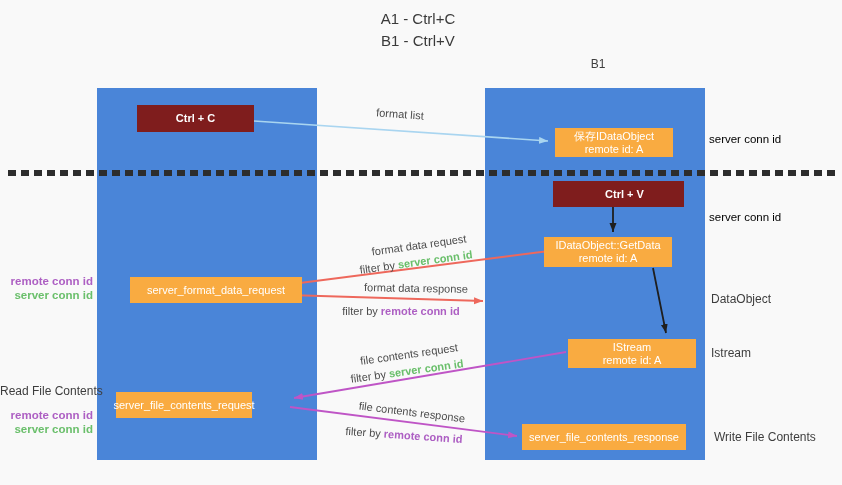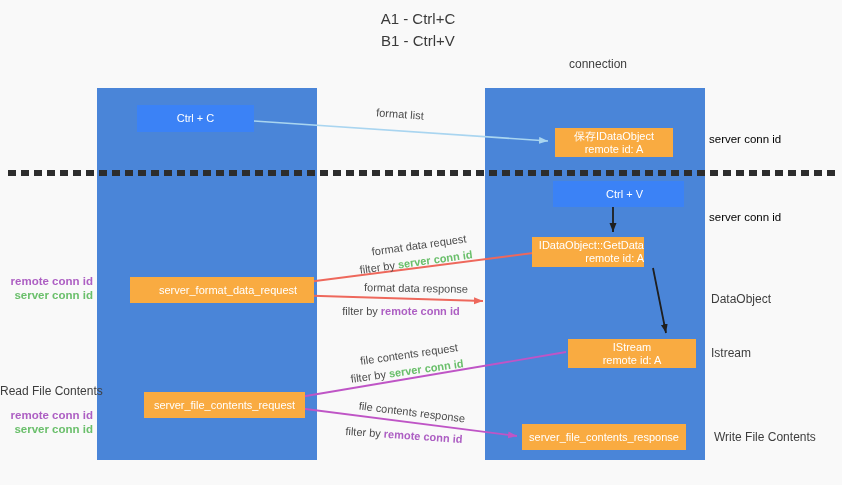--- a/index.html
+++ b/index.html
@@ -14,21 +14,21 @@
   .lane{position:absolute;top:88px;width:220px;height:372px;background:#4a85d8;}
 
   .dotted{position:absolute;left:8px;top:170px;width:828px;height:6px;
           background:repeating-linear-gradient(90deg,#2d2d2d 0 8px,transparent 8px 13px);}
 
   .arrows{position:absolute;left:0;top:0;pointer-events:none;}
 
   .node{position:absolute;display:flex;flex-direction:column;align-items:center;
         justify-content:center;color:#ffffff;font-size:11px;line-height:13px;
         text-align:center;white-space:nowrap;}
-  .node.green{background:#3b82f6;}
+  .node.green{background:#7f1d1d;font-weight:bold;}
   .node.orange{background:#f9ab41;}
 
   .alabel{position:absolute;font-size:11px;color:#4c4c4c;text-align:center;
           white-space:nowrap;transform-origin:center;}
   .alabel .green, .side .green{color:#6abf6b;font-weight:bold;}
   .alabel .purple, .side .purple{color:#ad5fc3;font-weight:bold;}
 
   .side{position:absolute;font-size:11.5px;line-height:14px;white-space:nowrap;}
   .side.dark{color:#3d3d3d;font-size:12px;}
   .side.right-col{left:709px;}
@@ -42,21 +42,21 @@
   <div class="title">
     <div>A1 - Ctrl+C</div>
     <div>B1 - Ctrl+V</div>
   </div>
 
   <div class="lane-header" style="left:126px;margin-top:46px;">
     <div>A1</div>
     <div>format</div>
   </div>
   <div class="lane-header" style="left:528px;">
-    <div>connection</div>
+    <div>B1</div>
   </div>
 
   <div class="lane" style="left:97px;"></div>
   <div class="lane" style="left:485px;"></div>
 
   <div class="dotted"></div>
 
   <svg class="arrows" width="842" height="485">
     <defs>
       <marker id="ah-blue" markerUnits="userSpaceOnUse" markerWidth="10" markerHeight="8" refX="9" refY="3.5" orient="auto">
@@ -87,36 +87,36 @@
 
   <div class="node orange" style="left:555px;top:128px;width:118px;height:29px;text-align:center;">
     <div>保存IDataObject</div>
     <div>remote id: A</div>
   </div>
 
   <div class="node green" style="left:553px;top:181px;width:119px;height:26px;padding-left:12px;">
     <div>Ctrl + V</div>
   </div>
 
-  <div class="node orange" style="left:532px;top:237px;width:112px;height:30px;align-items:flex-end;">
+  <div class="node orange" style="left:544px;top:237px;width:128px;height:30px;">
     <div>IDataObject::GetData</div>
     <div>remote id: A</div>
   </div>
 
-  <div class="node orange" style="left:130px;top:277px;width:172px;height:26px;padding-left:12px;">
+  <div class="node orange" style="left:130px;top:277px;width:172px;height:26px;">
     <div>server_format_data_request</div>
   </div>
 
 
   <div class="node orange" style="left:568px;top:339px;width:128px;height:29px;">
     <div>IStream</div>
     <div>remote id: A</div>
   </div>
 
-  <div class="node orange" style="left:144px;top:392px;width:161px;height:26px;">
+  <div class="node orange" style="left:116px;top:392px;width:136px;height:26px;">
     <div>server_file_contents_request</div>
   </div>
 
   <div class="node orange" style="left:522px;top:424px;width:164px;height:26px;">
     <div>server_file_contents_response</div>
   </div>
 
   <div class="alabel" style="left:340px;top:108px;width:120px;transform:rotate(4deg);">format list</div>
 
   <div class="alabel" style="left:344px;top:239px;width:150px;transform:rotate(-8deg);">format data request</div>

